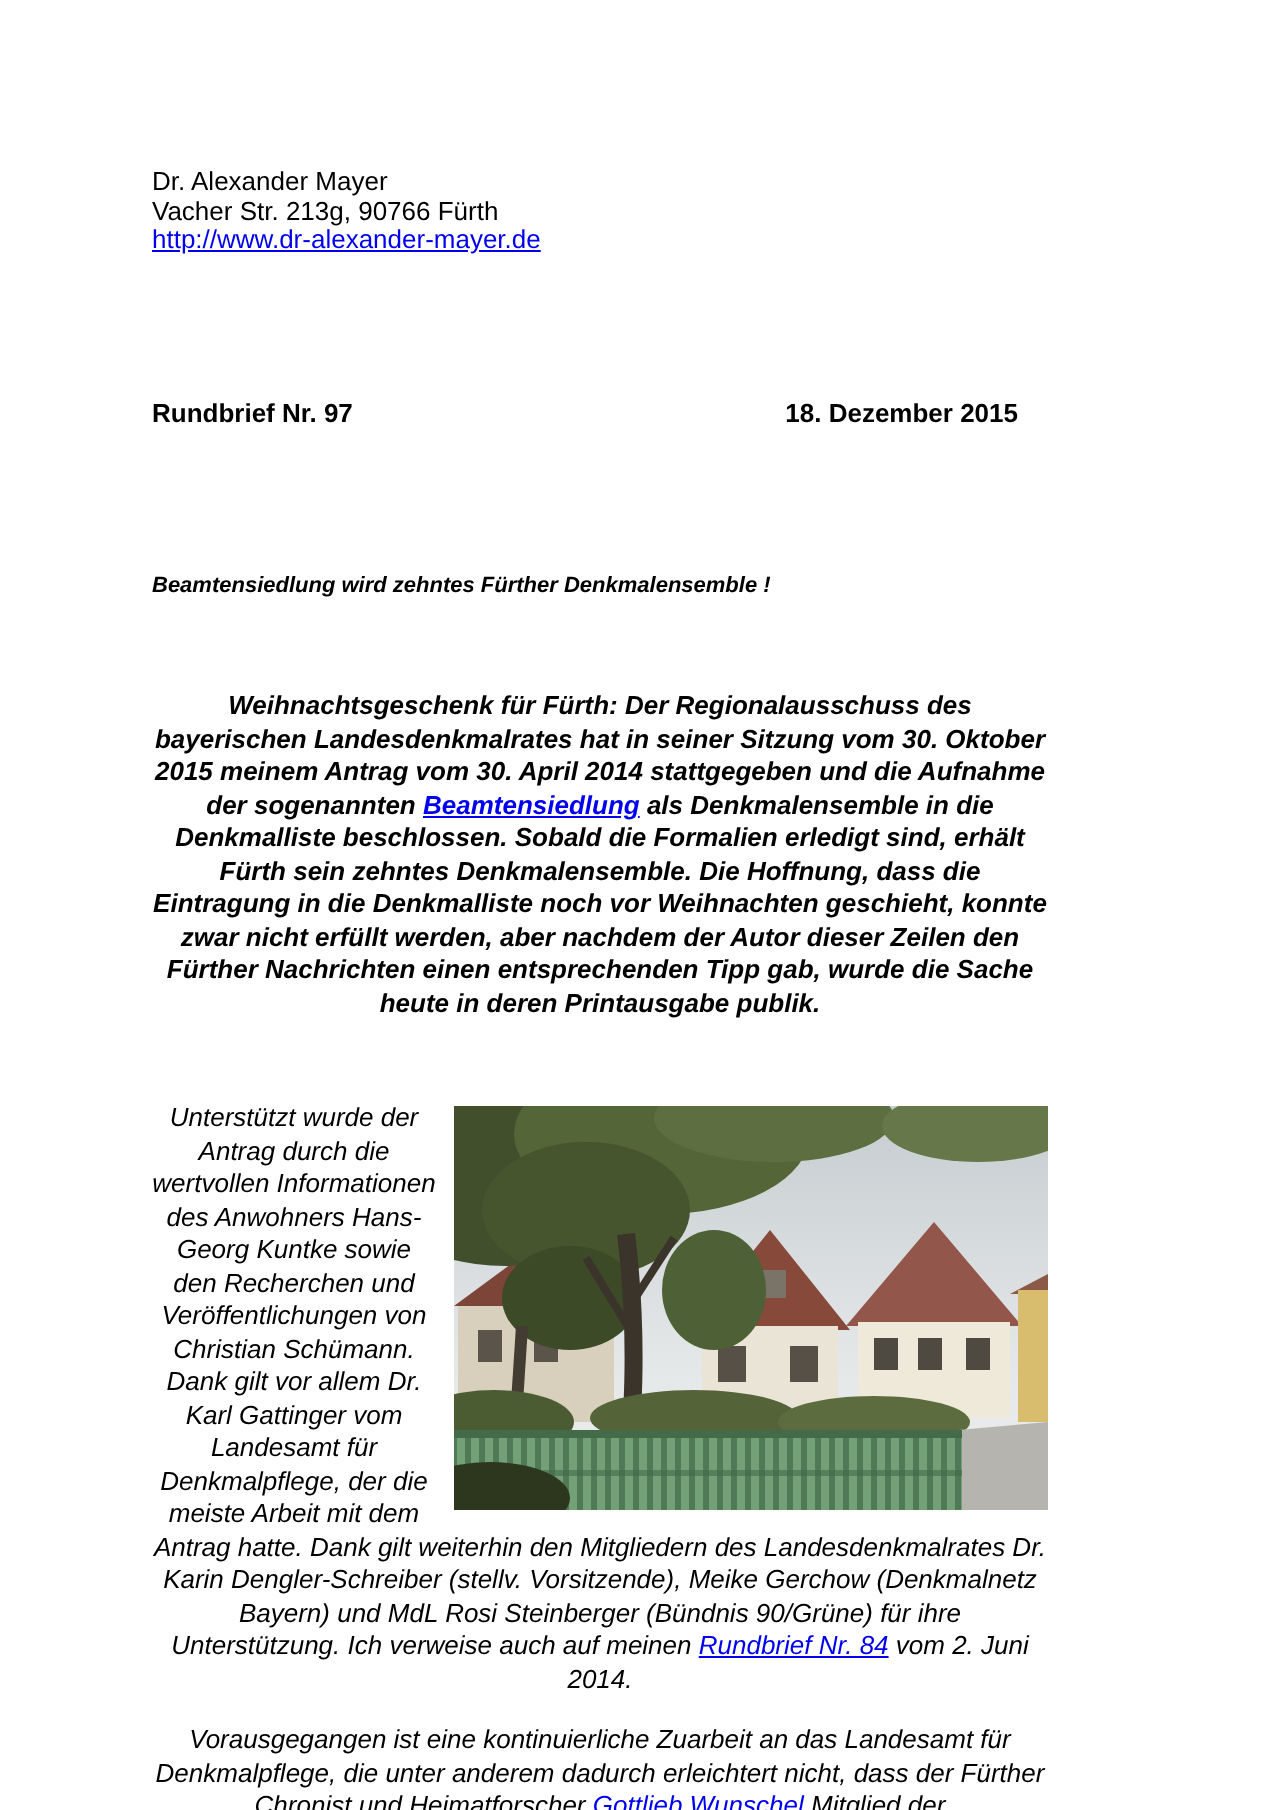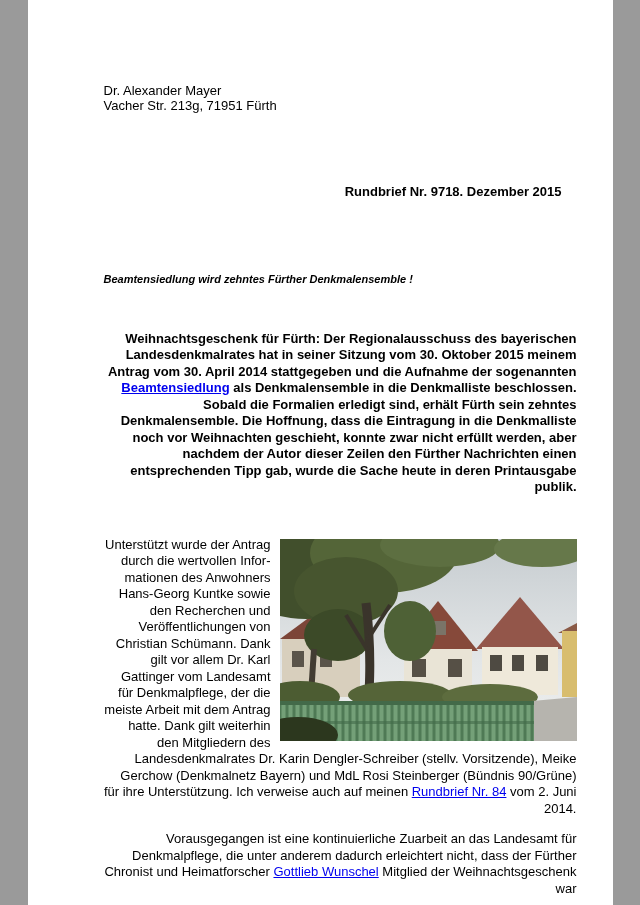--- a/index.html
+++ b/index.html
@@ -1,40 +1,40 @@
 <!DOCTYPE html>
 <html style="--link: #0000ee; --text: #000000; --page-bg: #ffffff;"><head>
 <meta charset="utf-8">
 <style>
   html, body { margin: 0; padding: 0; background: #9a9a9a; }
   .page {
-    width: 585px;
+    width: 640px;
     height: 905px;
     margin: 0 auto;
     background: var(--page-bg, #ffffff);
     color: var(--text, #000000);
     font-family: "Liberation Sans", sans-serif;
     font-size: 13px;
     line-height: 16.5px;
     box-sizing: border-box;
-    padding: 84px 36px 0 76px;
+    padding: 84px 116px 0 76px;
     overflow: hidden;
     position: relative;
   }
   .sender { line-height: 14.5px; }
   .sender div, .sender a { display: block; }
   a.link {
     color: var(--link, #0000ee);
     text-decoration: underline;
     cursor: pointer;
   }
   .meta-row {
     margin-top: 71px;
     display: flex;
-    justify-content: flex-end;
+    justify-content: space-between;
     font-weight: bold;
   }
   .meta-date { margin-right: 15px; }
   .headline {
     margin: 69px 0 0 0;
     font-size: 11px;
     line-height: 18px;
     font-weight: bold;
     font-style: italic;
   }
@@ -49,30 +49,31 @@
     float: right;
     width: 297px;
     height: 202px;
     margin: 2px 0 4px 9px;
     display: block;
   }
   .photo-wrap svg { display: block; }
   .closing {
     margin: 14px 0 0 0;
   }
-  p, .body-block { text-align: right; }
+  p, .body-block { text-align: center; font-style: italic; }
 </style>
 </head>
 <body>
 
 <div class="page">
 
   <div class="sender">
     <div>Dr. Alexander Mayer</div>
-    <div>Vacher Str. 213g, 71951 Fürth</div>
+    <div>Vacher Str. 213g, 90766 Fürth</div>
+    <a class="link" href="#">http://www.dr-alexander-mayer.de</a>
   </div>
 
   <div class="meta-row">
     <span>Rundbrief Nr. 97</span>
     <span class="meta-date">18. Dezember 2015</span>
   </div>
 
   <h1 class="headline">Beamtensiedlung wird zehntes Fürther Denkmalensemble !</h1>
 
   <p class="intro"><span>Weihnachtsgeschenk für Fürth: Der Regionalausschuss des bayerischen Landesdenkmalrates hat in seiner Sitzung vom 30. Oktober 2015 meinem Antrag vom 30. April 2014 stattgegeben und die Aufnahme der sogenannten </span><a class="link" href="#">Beamtensiedlung</a><span> als Denkmalensemble in die Denkmalliste beschlossen. Sobald die Formalien erledigt sind, erhält Fürth sein zehntes Denkmalensemble. Die Hoffnung, dass die Eintragung in die Denkmalliste noch vor Weihnachten geschieht, konnte zwar nicht erfüllt werden, aber nachdem der Autor dieser Zeilen den Fürther Nachrichten einen entsprechenden Tipp gab, wurde die Sache heute in deren Printausgabe publik.</span></p>

